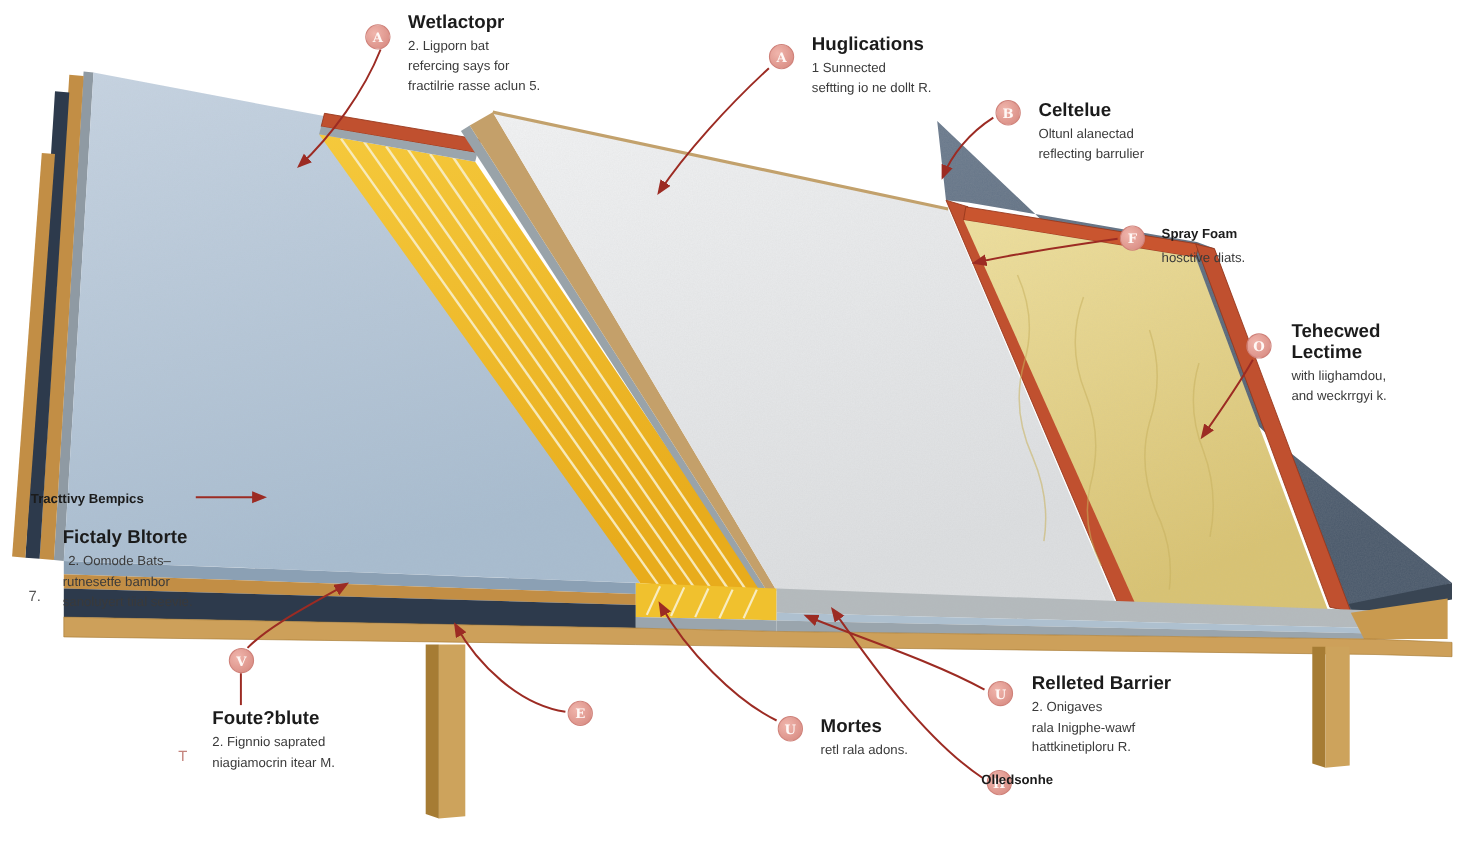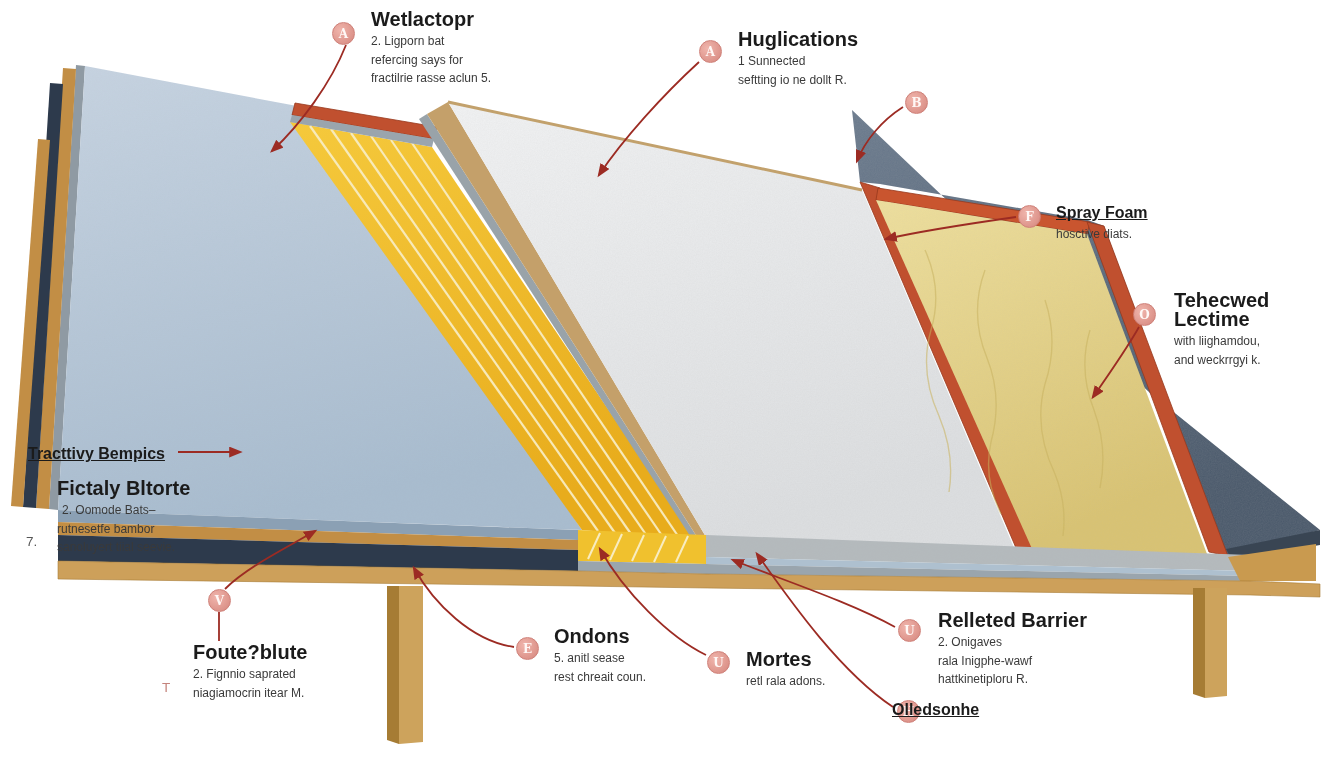--- a/index.html
+++ b/index.html
@@ -5,23 +5,23 @@
   html,body{margin:0;padding:0;background:#ffffff;}
   .stage{position:relative;width:1344px;height:768px;background:#ffffff;overflow:hidden;
          font-family:"Liberation Sans", sans-serif;}
   svg.diagram{position:absolute;left:0;top:0;}
   .badge{position:absolute;width:23px;height:23px;border-radius:50%;
          background:radial-gradient(circle at 35% 35%, #f0b5ac, #dd948b 70%, #cf8179);
          border:1.5px solid #cf8179;box-sizing:border-box;
          color:#fff8f6;font-family:"DejaVu Serif", serif;font-weight:bold;font-size:12px;
          display:flex;align-items:center;justify-content:center;line-height:1;}
   .ctext{position:absolute;color:#3d3d3d;}
-  .ctitle{font-weight:bold;color:#1b1b1b;font-size:20px;line-height:19px;margin-bottom:3px;}
+  .ctitle{font-weight:bold;color:#1b1b1b;font-size:17px;line-height:19px;margin-bottom:3px;}
   .cline{font-size:12px;line-height:18.5px;color:#3a3a3a;}
-  .big .ctitle{font-size:16px;text-decoration:underline;}
+  .big .ctitle{font-size:12px;}
   .stray{position:absolute;font-size:13.5px;color:#555;}
   .stray-t{color:#c4837c;}
 </style>
 </head>
 <body>
 
 <div class="stage">
 
 <svg class="diagram" width="1344" height="768" viewBox="0 0 1344 768">
   <defs>
@@ -166,20 +166,25 @@
   <div class="cline">refercing says for</div>
   <div class="cline">fractilrie rasse aclun 5.</div>
 </div>
 
 <div class="ctext" style="left:738px;top:30px;width:170px">
   <div class="ctitle">Huglications</div>
   <div class="cline">1 Sunnected</div>
   <div class="cline">seftting io ne dollt R.</div>
 </div>
 
+<div class="ctext" style="left:944px;top:90px;width:170px">
+  <div class="ctitle">Celtelue</div>
+  <div class="cline">Oltunl alanectad</div>
+  <div class="cline">reflecting barrulier</div>
+</div>
 
 <div class="ctext big" style="left:1056px;top:203px;width:160px">
   <div class="ctitle">Spray Foam</div>
   <div class="cline">hosctive diats.</div>
 </div>
 
 <div class="ctext big" style="left:28px;top:444px;width:200px">
   <div class="ctitle">Tracttivy Bempics</div>
 </div>
 
@@ -195,25 +200,20 @@
   <div class="cline">rutnesetfe bambor</div>
   <div class="cline">sanoluyert tiial seevie.</div>
 </div>
 
 <div class="ctext" style="left:193px;top:643px;width:180px">
   <div class="ctitle">Foute?blute</div>
   <div class="cline">2.  Fignnio saprated</div>
   <div class="cline">niagiamocrin itear M.</div>
 </div>
 
-<div class="ctext" style="left:554px;top:627px;width:160px">
-  <div class="ctitle">Ondons</div>
-  <div class="cline">5. anitl sease</div>
-  <div class="cline">rest chreait coun.</div>
-</div>
 
 <div class="ctext" style="left:746px;top:650px;width:150px">
   <div class="ctitle">Mortes</div>
   <div class="cline">retl rala adons.</div>
 </div>
 
 <div class="ctext" style="left:938px;top:611px;width:180px">
   <div class="ctitle">Relleted Barrier</div>
   <div class="cline">2.  Onigaves</div>
   <div class="cline">rala Inigphe-wawf</div>

